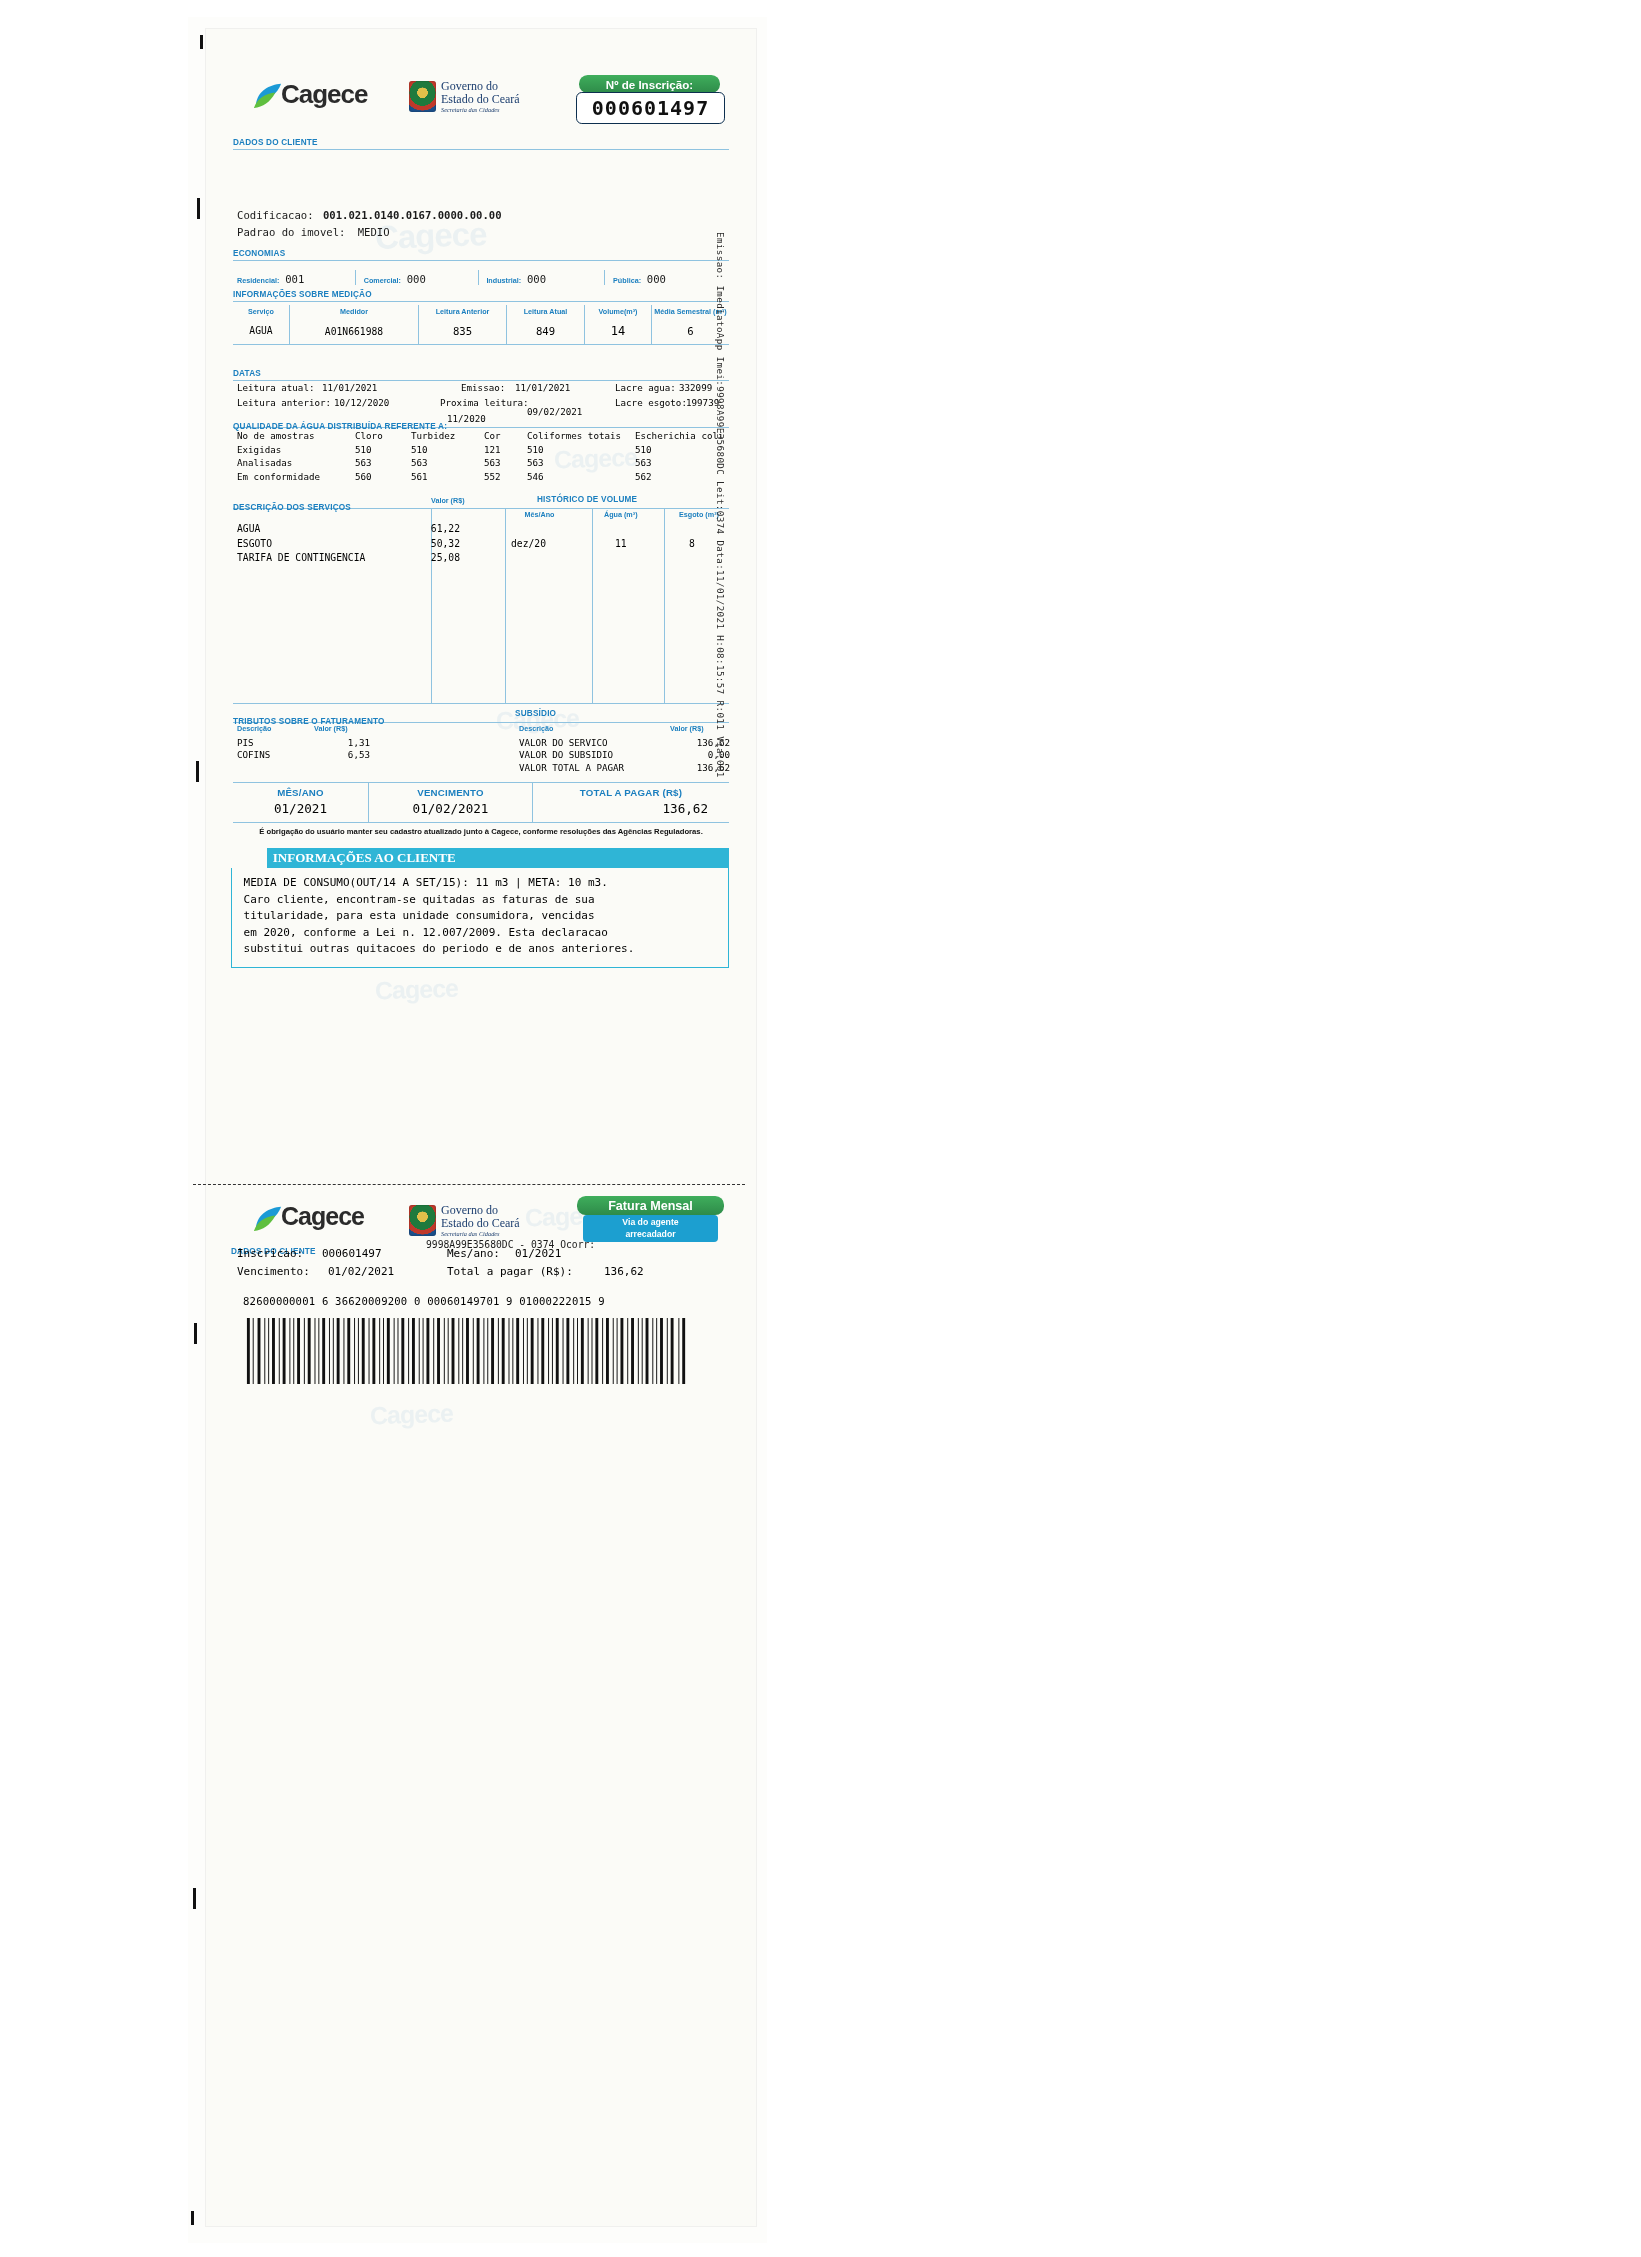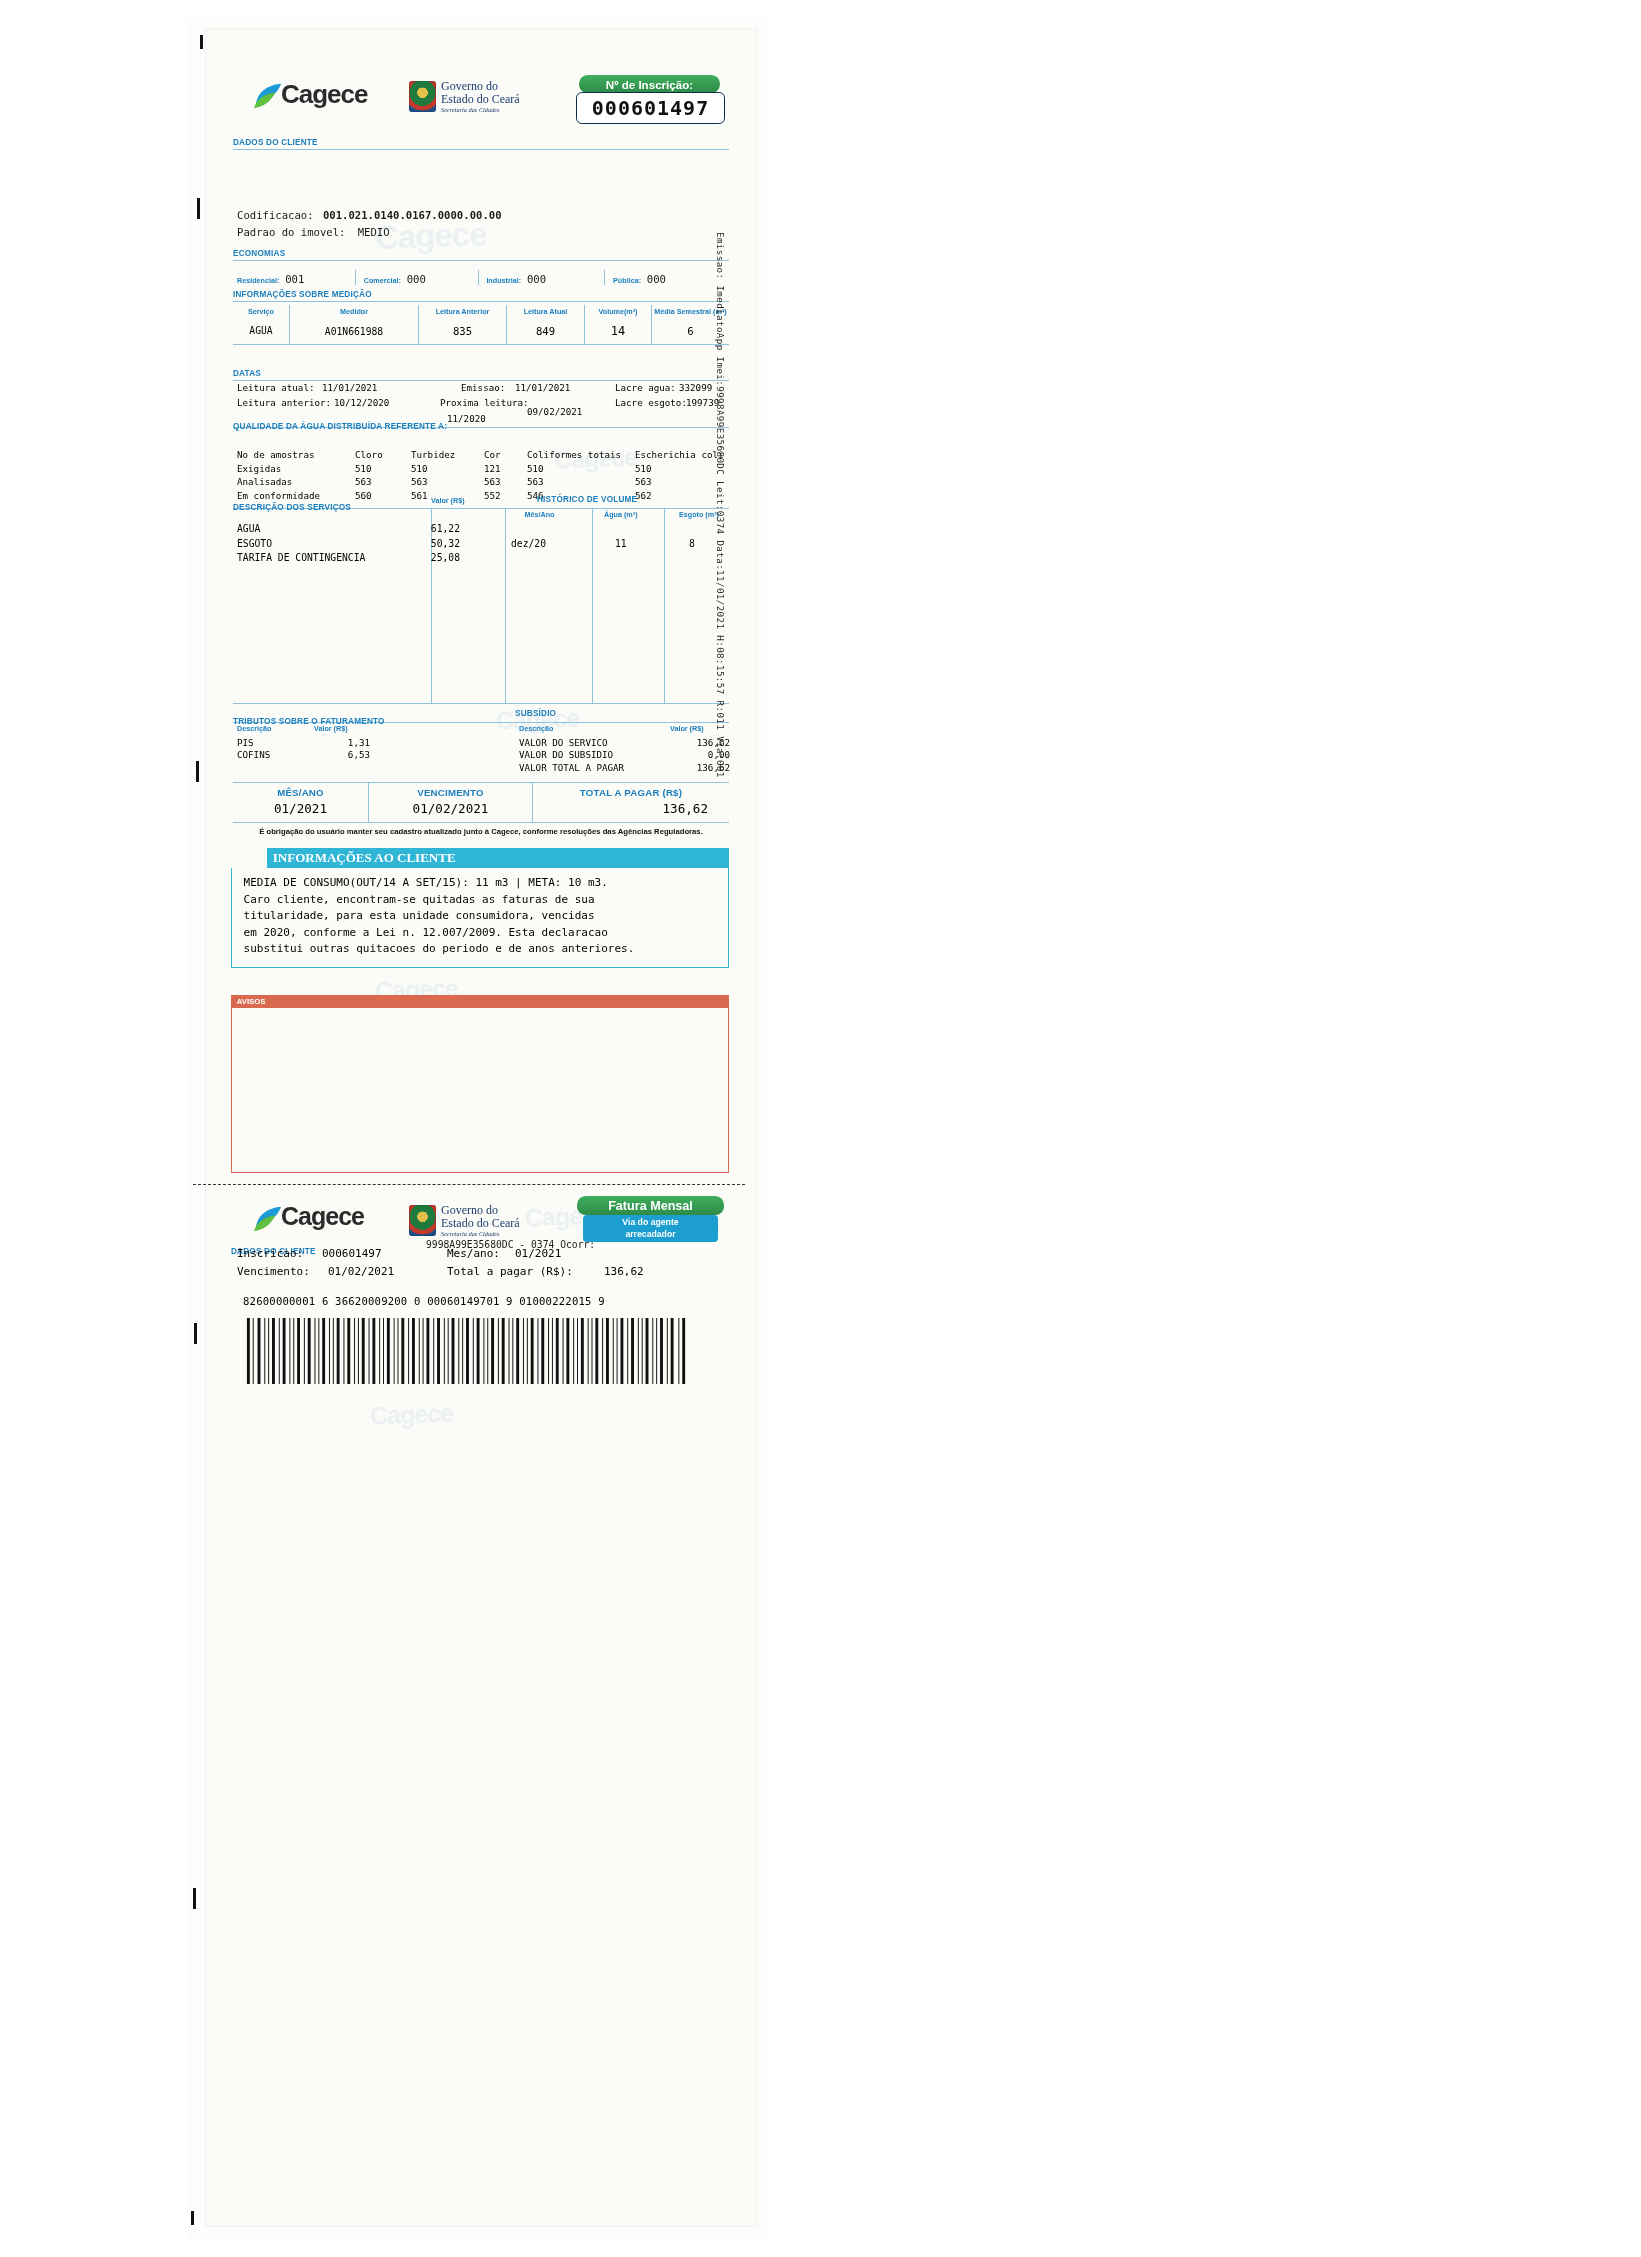--- a/index.html
+++ b/index.html
@@ -194,21 +194,21 @@
     </div>
   </div>
 
   <div style="position:absolute;left:27px;top:385px;width:496px;">
     <div style="position:relative;height:11.6px;">
       <span class="sec-title">QUALIDADE DA ÁGUA DISTRIBUÍDA REFERENTE A:</span>
       <span class="mono" style="font-size:9.2px;position:absolute;left:214px;top:-1px;">11/2020</span>
     </div>
     <div class="blue-rule" style="margin-top:1.9px;"></div>
   </div>
-  <div style="position:absolute;left:31px;top:420px;width:492px;font-size:9.2px;" class="mono">
+  <div style="position:absolute;left:31px;top:401px;width:492px;font-size:9.2px;" class="mono">
     <div style="position:relative;height:13.5px;">
       <span style="position:absolute;left:0;">No de amostras</span>
       <span style="position:absolute;left:118px;">Cloro</span>
       <span style="position:absolute;left:174px;">Turbidez</span>
       <span style="position:absolute;left:247px;">Cor</span>
       <span style="position:absolute;left:290px;">Coliformes totais</span>
       <span style="position:absolute;left:398px;">Escherichia coli</span>
     </div>
     <div style="position:relative;height:13.5px;">
       <span style="position:absolute;left:0;">Exigidas</span>
@@ -342,26 +342,20 @@
     </div>
     <div style="border:1.9px solid #2fb5d6;border-top:none;padding:7.7px 9.7px 9.7px 11.6px;background:#fbfbf7;">
       <div class="mono" style="font-size:11px;line-height:16.4px;">MEDIA DE CONSUMO(OUT/14 A SET/15): 11 m3 | META: 10 m3.</div>
       <div class="mono" style="font-size:11px;line-height:16.4px;">Caro cliente, encontram-se quitadas as faturas de sua</div>
       <div class="mono" style="font-size:11px;line-height:16.4px;">titularidade, para esta unidade consumidora, vencidas</div>
       <div class="mono" style="font-size:11px;line-height:16.4px;">em 2020, conforme a Lei n. 12.007/2009. Esta declaracao</div>
       <div class="mono" style="font-size:11px;line-height:16.4px;">substitui outras quitacoes do periodo e de anos anteriores.</div>
     </div>
   </div>
 
-  <div style="position:absolute;left:25px;top:966px;width:498px;">
-    <div style="background:#d9694f;color:#fff;font-family:'Liberation Sans',sans-serif;font-size:7.7px;font-weight:bold;padding:1.9px 5.8px;">
-      <span>AVISOS</span>
-    </div>
-    <div style="border:1.9px solid #d9694f;border-top:none;height:164px;background:#fbfbf7;"></div>
-  </div>
 
   <div style="position:absolute;left:-13.5px;top:1155px;width:552px;border-top:1.9px dashed #333;"></div>
 
   <svg style="position:absolute;left:46px;top:1173px;" width="33" height="33" viewBox="0 0 34 34">
     <path d="M4 26 C6 12 18 6 30 5 C26 16 16 23 4 26 Z" fill="#1b9ad6"></path>
     <path d="M2 30 C5 20 14 15 24 14 C19 24 11 29 2 30 Z" fill="#5fbf3f"></path>
   </svg>
   <div style="position:absolute;left:75px;top:1173px;font-family:'Liberation Sans',sans-serif;font-size:25px;font-weight:bold;color:#2b2b2b;letter-spacing:-1px;">Cagece</div>
 
   <div style="position:absolute;left:203px;top:1174px;width:145px;height:41px;">

